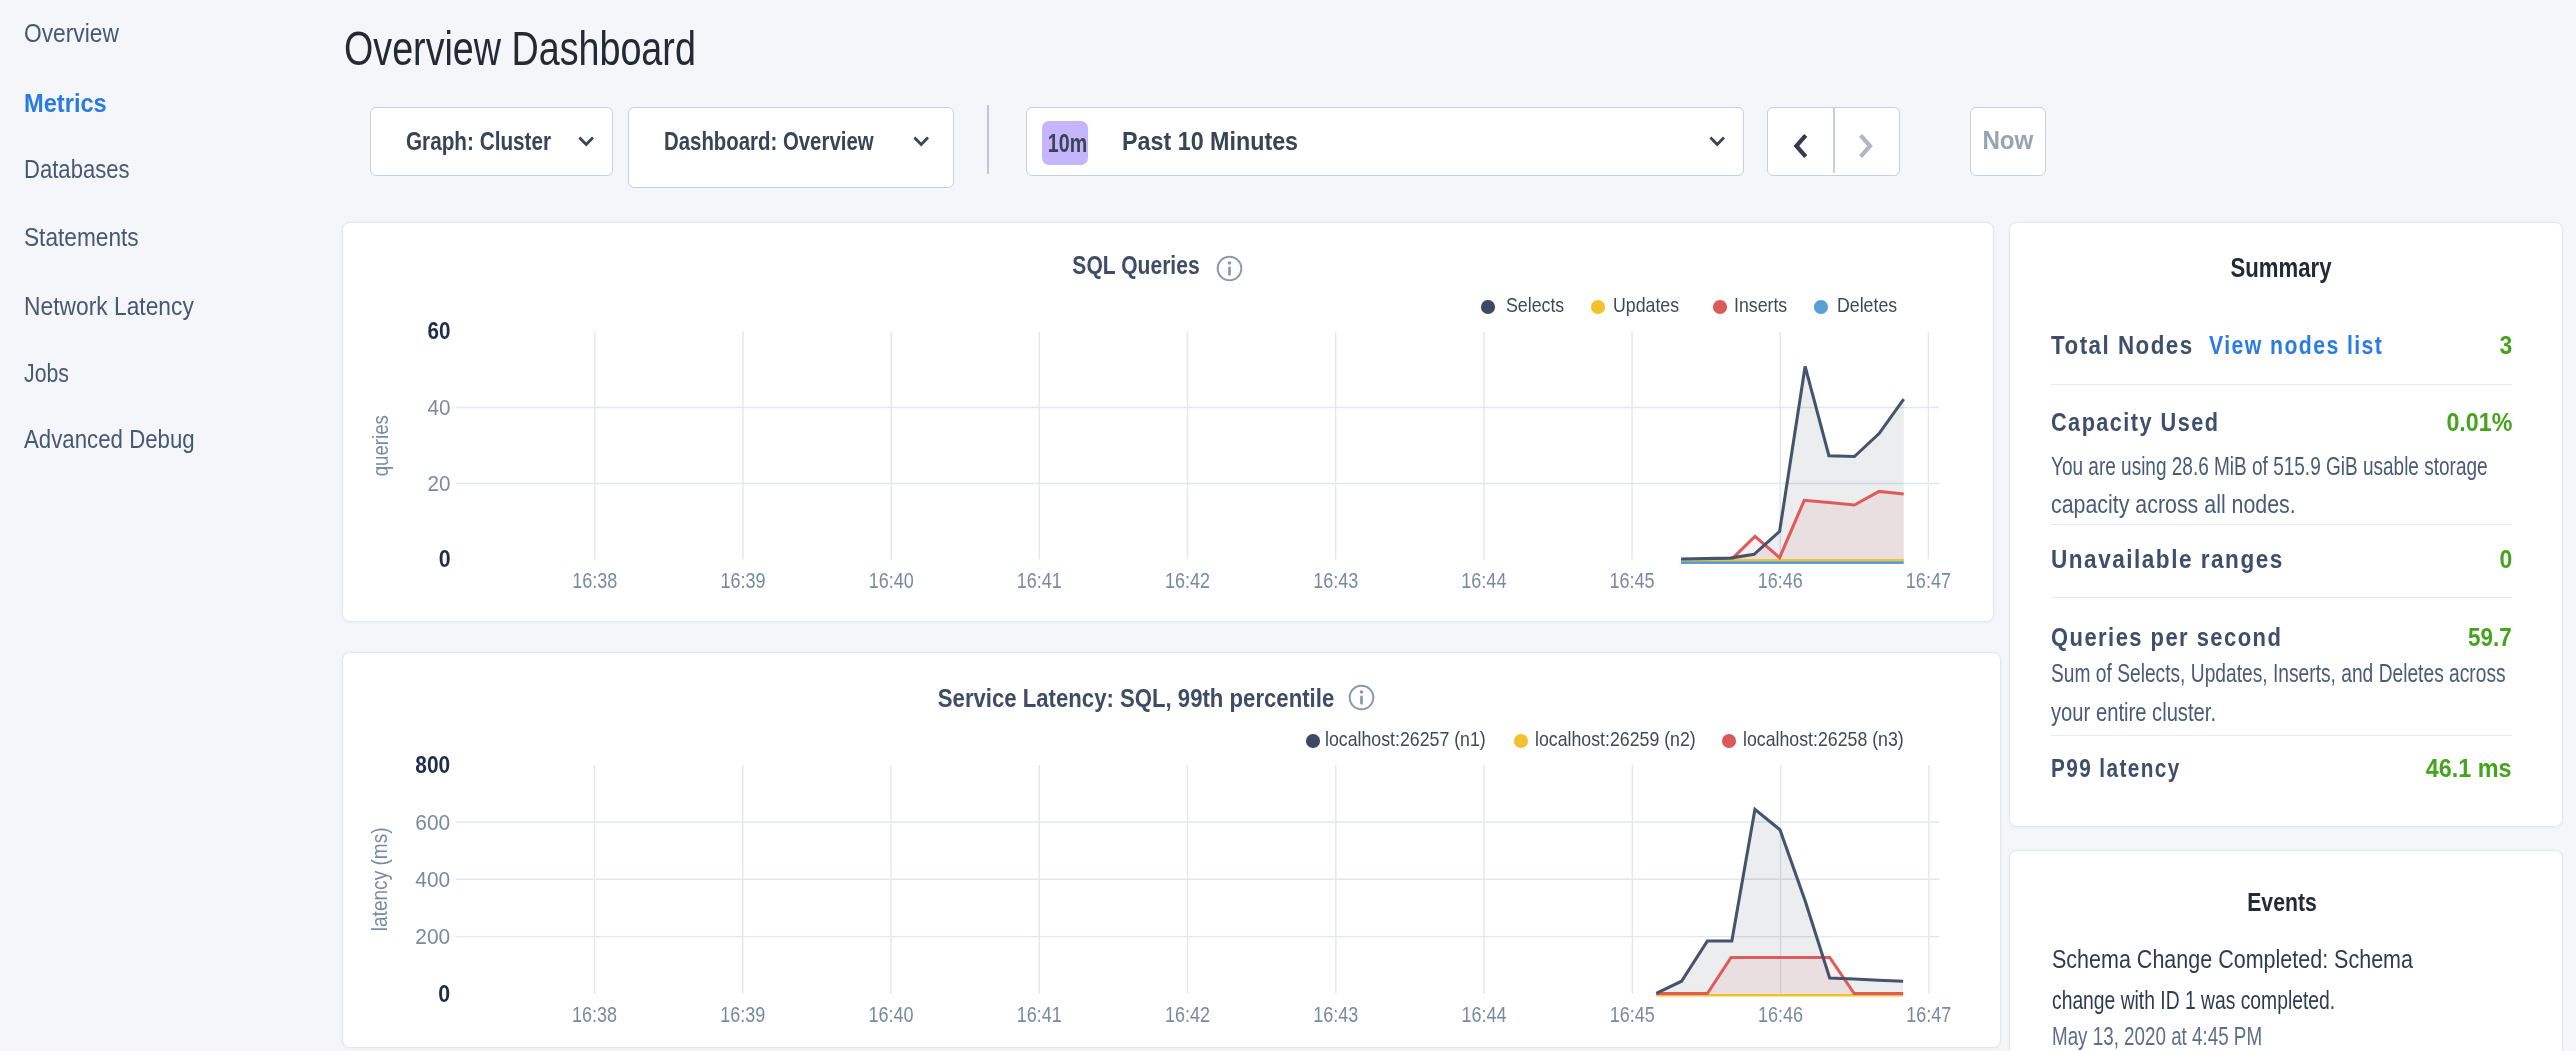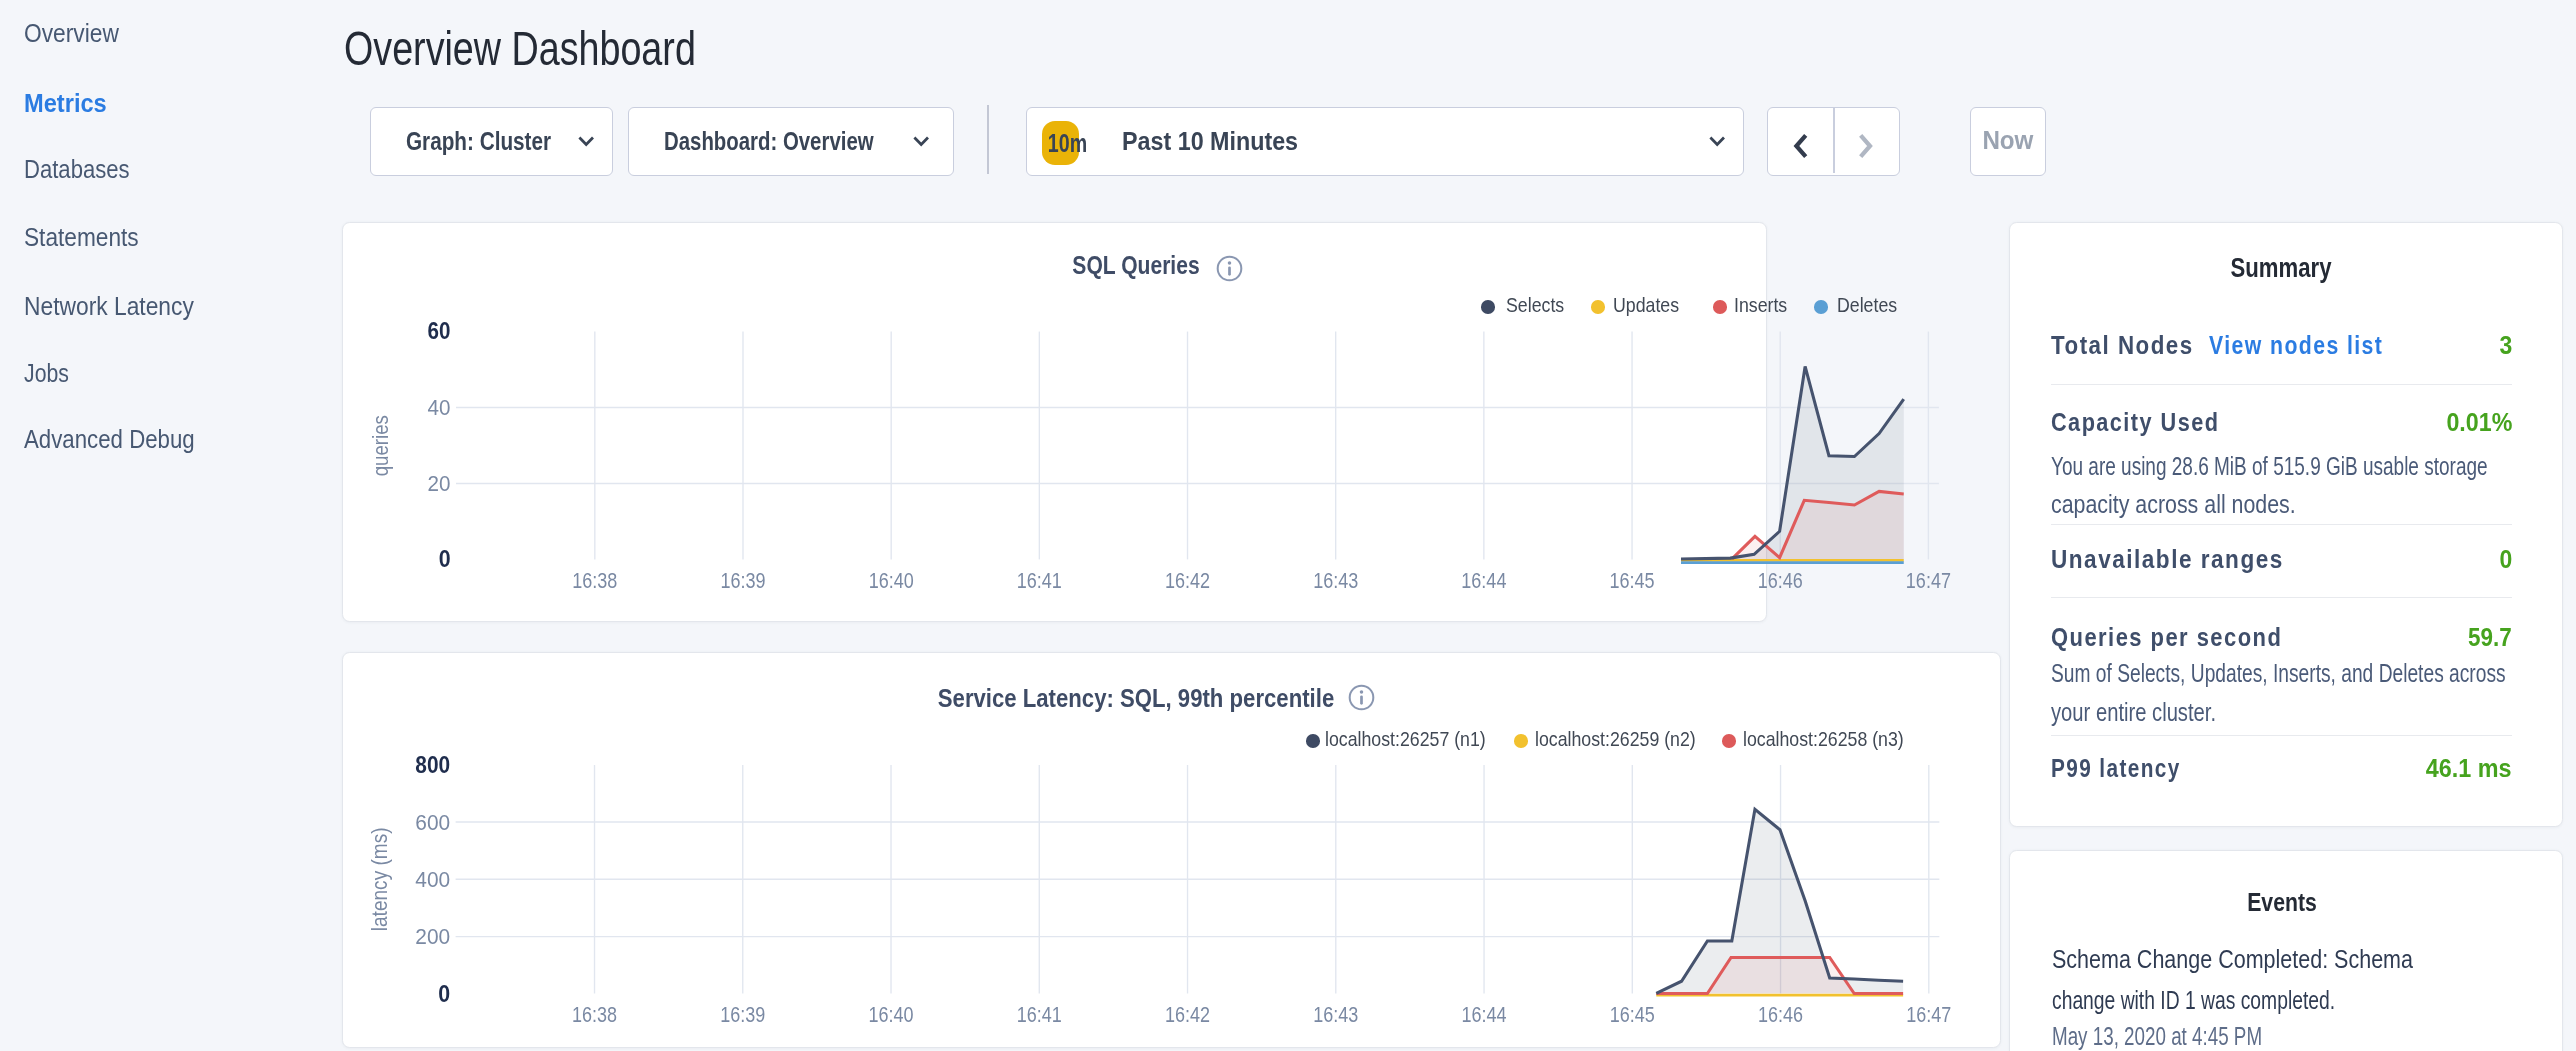--- a/index.html
+++ b/index.html
@@ -32,50 +32,50 @@
 <div class="nav-item" id="n7" style="transform:scaleX(0.89); top:425px;">Advanced Debug</div>
 
 <div class="abs" id="ttl" style="left:344px; top:21px; font-size:48px; transform:scaleX(0.785); color:#242a35; white-space:nowrap; transform-origin:left center;">Overview Dashboard</div>
 
 <div class="ctl" style="left:342px; top:107px; width:243px; height:69px;margin-left:28px;">
   <span class="ctl-text abs" id="g1" style="left:35px; top:18px; transform:scaleX(0.797);">Graph: Cluster</span>
   <svg class="abs" style="left:205px; top:27px;" width="20.4" height="12" viewBox="0 0 24 14">
     <polyline points="4,3 12,11 20,3" fill="none" stroke="#394455" stroke-width="3.3"></polyline>
   </svg>
 </div>
-<div class="ctl" style="left:628px; top:107px; width:326px; height:69px;">
+<div class="ctl" style="left:628px; top:107px; width:326px; height:81px;">
   <span class="ctl-text abs" id="g2" style="left:35px; top:18px; transform:scaleX(0.784);">Dashboard: Overview</span>
   <svg class="abs" style="left:282px; top:27px;" width="20.4" height="12" viewBox="0 0 24 14">
     <polyline points="4,3 12,11 20,3" fill="none" stroke="#394455" stroke-width="3.3"></polyline>
   </svg>
 </div>
 <div class="abs" style="left:987px; top:105px; width:1.7px; height:69px; background:#c3c7d4;"></div>
 <div class="ctl" style="left:1026px; top:107px; width:718px; height:69px;">
-  <div class="abs" style="left:15.3px; top:12.8px; width:37px; height:44px; background:#eab308; border-radius:13px; text-align:center;">
+  <div class="abs" style="left:15.3px; top:12.8px; width:46px; height:44px; background:#c4b5fd; border-radius:7px; text-align:center;">
     <span style="font-weight:bold; color:#394455; font-size:25.5px; line-height:44px; display:inline-block; transform:scaleX(0.77);" id="g4">10m</span>
   </div>
   <span class="ctl-text abs" id="g3" style="left:95px; top:18px; transform:scaleX(0.896);">Past 10 Minutes</span>
   <svg class="abs" style="left:680px; top:27px;" width="20.4" height="12" viewBox="0 0 24 14">
     <polyline points="4,3 12,11 20,3" fill="none" stroke="#394455" stroke-width="3.3"></polyline>
   </svg>
 </div>
 <div class="ctl" style="left:1767px; top:107px; width:133px; height:69px;">
   <div class="abs" style="left:65px; top:0px; width:1.7px; height:65px; background:#c9cede;"></div>
   <svg class="abs" style="left:22px; top:24px;" width="20.4" height="28" viewBox="0 0 24 33">
     <polyline points="18.5,4 7.5,16.5 18.5,29" fill="none" stroke="#333c4d" stroke-width="5"></polyline>
   </svg>
   <svg class="abs" style="left:88px; top:24px;" width="20.4" height="28" viewBox="0 0 24 33">
     <polyline points="5.5,4 16.5,16.5 5.5,29" fill="none" stroke="#b0b7c3" stroke-width="5"></polyline>
   </svg>
 </div>
 <div class="ctl" style="left:1970px; top:107px; width:76px; height:69px; text-align:center;">
   <span id="g5" style="font-weight:bold; font-size:25.5px; color:#9aa3b1; line-height:65px; display:inline-block; transform:scaleX(0.948);">Now</span>
 </div>
 
-<div class="card" id="card1" style="left:342px; top:222px; width:1425px; height:400px;">
+<div class="card" id="card1" style="left:342px; top:222px; width:1652px; height:400px;">
   <div class="chart-title" id="ct1" style="left:793px; top:28px; transform:translateX(-50%) scaleX(0.843);">SQL Queries</div>
   <svg class="abs" style="left:873px; top:32px;" width="27" height="27" viewBox="0 0 32 32">
     <circle cx="16" cy="16" r="14" fill="none" stroke="#8a97b1" stroke-width="2.4"></circle>
     <circle cx="16" cy="9.5" r="2.1" fill="#8a97b1"></circle>
     <rect x="14.4" y="13.5" width="3.2" height="11" rx="1.6" fill="#8a97b1"></rect>
   </svg>
   <span class="lg-dot" style="left:1138px; top:77px; background:#3e4a63;"></span>
   <span class="lg-t lg1" style="left:1163px; top:71px;">Selects</span>
   <span class="lg-dot" style="left:1248px; top:77px; background:#f2c12e;"></span>
   <span class="lg-t lg1" style="left:1270px; top:71px;">Updates</span>

